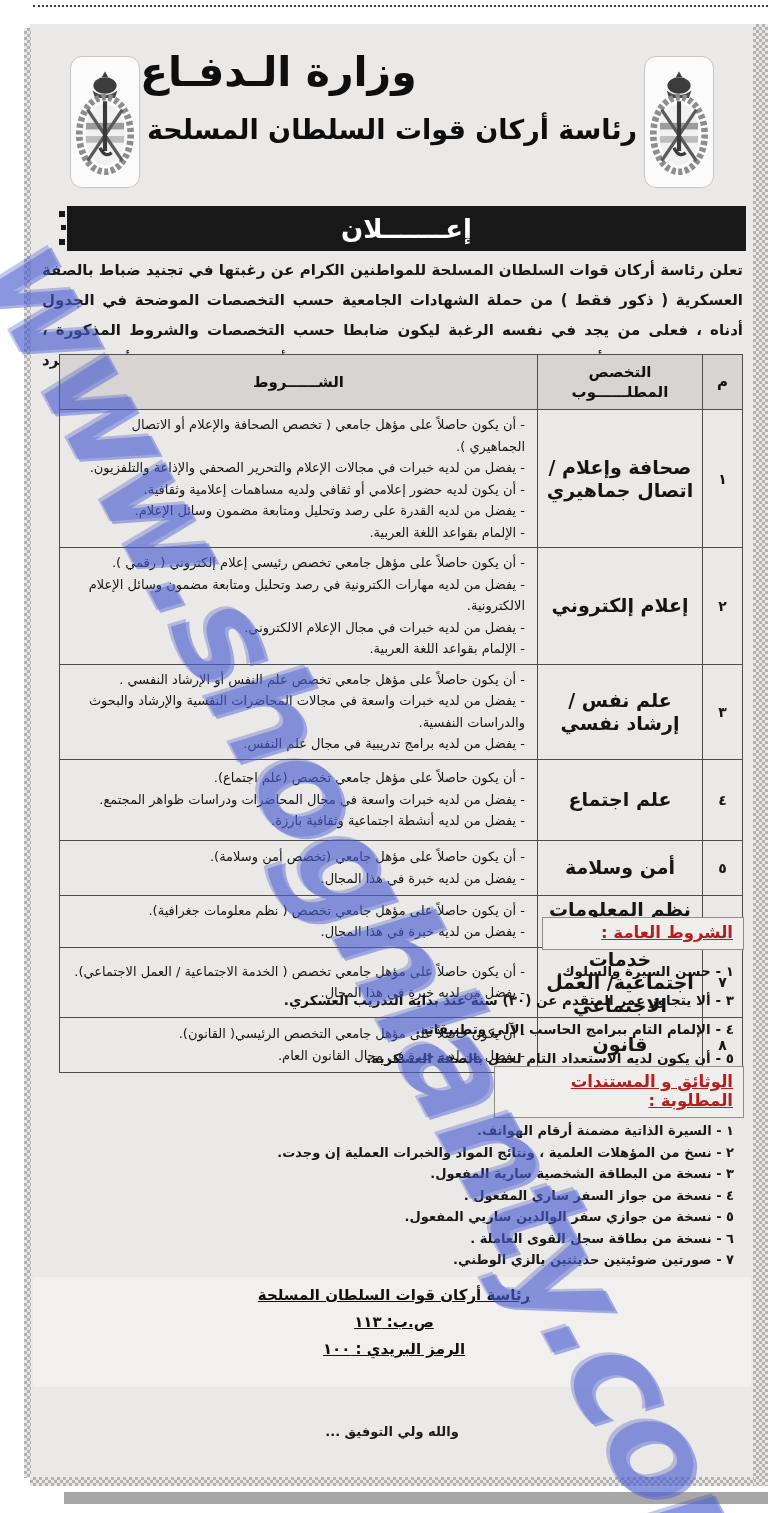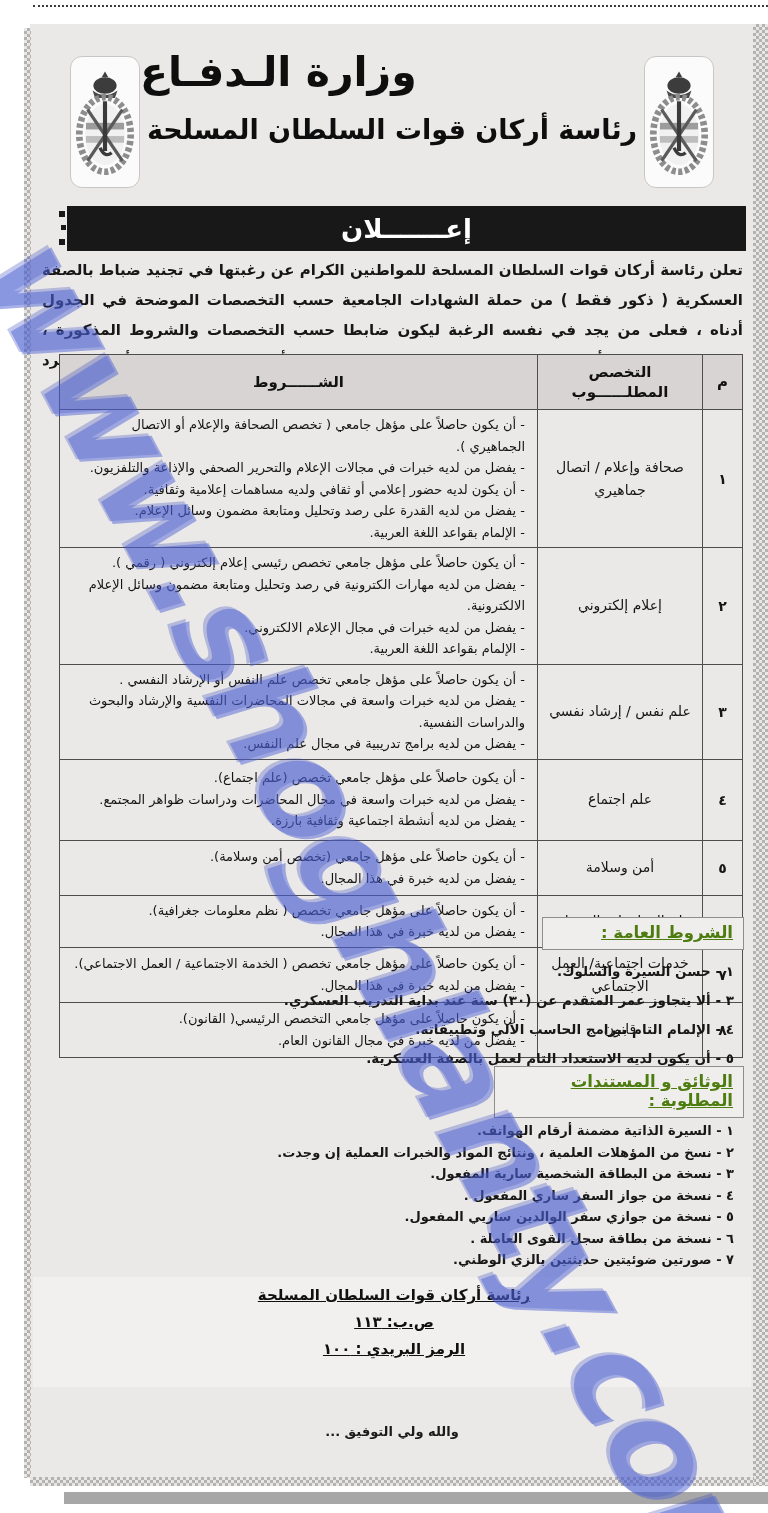--- a/index.html
+++ b/index.html
@@ -41,30 +41,30 @@
 
   .intro{position:absolute;left:42px;top:255px;width:701px;direction:rtl;
     text-align:justify;font-weight:bold;font-size:15px;line-height:30px;color:#171717;}
 
   table.spec{position:absolute;left:59px;top:354px;width:684px;border-collapse:collapse;
     direction:rtl;table-layout:fixed;}
   table.spec th,table.spec td{border:1.5px solid #4d4d4d;}
   table.spec th{background:#d7d4d3;font-size:15px;font-weight:bold;height:46px;
     text-align:center;vertical-align:middle;white-space:pre-line;line-height:20px;color:#111;}
   .c-num{width:37px;text-align:center;font-size:14px;font-weight:bold;vertical-align:middle;}
-  .c-spec{width:148px;text-align:center;font-size:14px;font-weight:normal;line-height:23px;
+  .c-spec{width:148px;text-align:center;font-size:19px;font-weight:bold;line-height:23px;
     padding:0 8px;vertical-align:middle;}
   .c-cond{padding:4px 12px;font-size:13px;font-weight:normal;line-height:21.5px;
     text-align:right;vertical-align:middle;}
   .cond-line{white-space:normal;}
   tr.r1 td{height:110px;} tr.r2 td{height:88px;} tr.r3 td{height:72px;} tr.r4 td{height:72px;}
   tr.r5 td{height:46px;} tr.r6 td{height:42px;} tr.r7 td{height:46px;} tr.r8 td{height:46px;}
 
   .section-head{position:absolute;direction:rtl;border:1px solid #8f8d8c;background:#f0eeed;
-    font-weight:bold;text-decoration:underline;font-size:16.5px;color:#4d7c0f;
+    font-weight:bold;text-decoration:underline;font-size:16.5px;color:#b91c1c;
     padding:5px 10px 7px;text-align:right;}
   .gc-head{right:24px;top:917px;width:180px;}
   .doc-head{right:24px;top:1066px;width:228px;}
 
   .items{position:absolute;right:34px;left:40px;direction:rtl;text-align:right;
     font-weight:bold;color:#171717;}
   .gc-items{top:957px;font-size:13.5px;}
   .gc-items .list-item{line-height:29px;}
   .doc-items{top:1120px;font-size:13px;}
   .doc-items .list-item{line-height:21.5px;}

